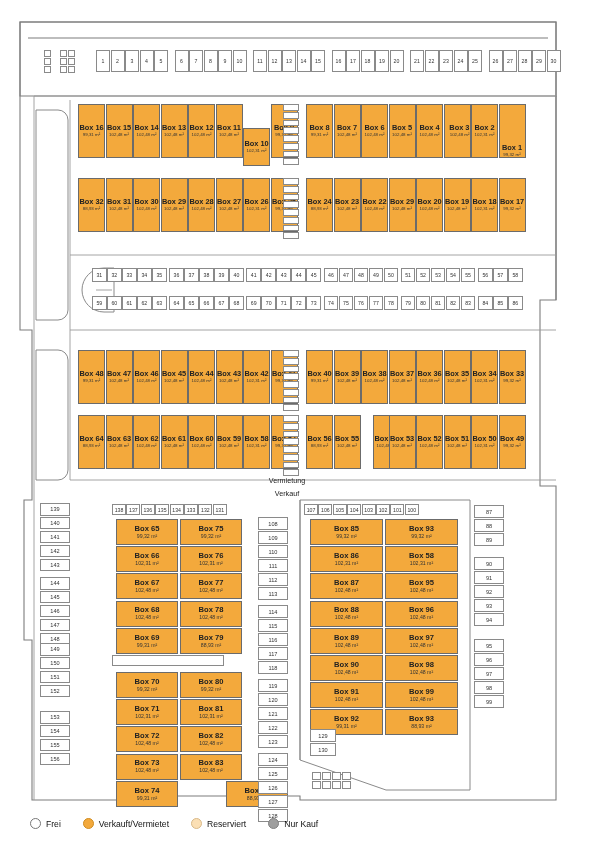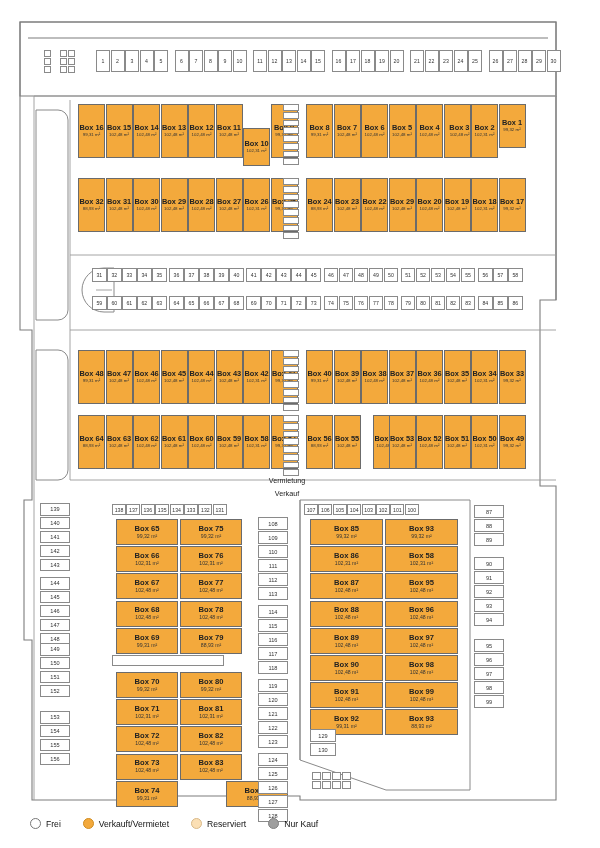--- a/index.html
+++ b/index.html
@@ -214,21 +214,21 @@
         <div class="a">102,48 m²</div>
       </div>
       <div class="unit" style="left: 443.5px; top: 104px; width: 27px; height: 54px; align-items: flex-end;">
         <div class="t">Box 3</div>
         <div class="a">102,48 m²</div>
       </div>
       <div class="unit" style="left: 471px; top: 104px; width: 27px; height: 54px;">
         <div class="t">Box 2</div>
         <div class="a">102,31 m²</div>
       </div>
-      <div class="unit" style="left: 498.5px; top: 104px; width: 27px; height: 44px;">
+      <div class="unit" style="left: 498.5px; top: 104px; width: 27px; height: 54px; justify-content: flex-end;">
         <div class="t">Box 1</div>
         <div class="a">99,32 m²</div>
       </div>
     </div>
   <div id="row2left">
       <div class="unit" style="left: 78px; top: 178px; width: 27px; height: 54px;">
         <div class="t">Box 32</div>
         <div class="a">88,93 m²</div>
       </div>
       <div class="unit" style="left: 105.5px; top: 178px; width: 27px; height: 54px;">

